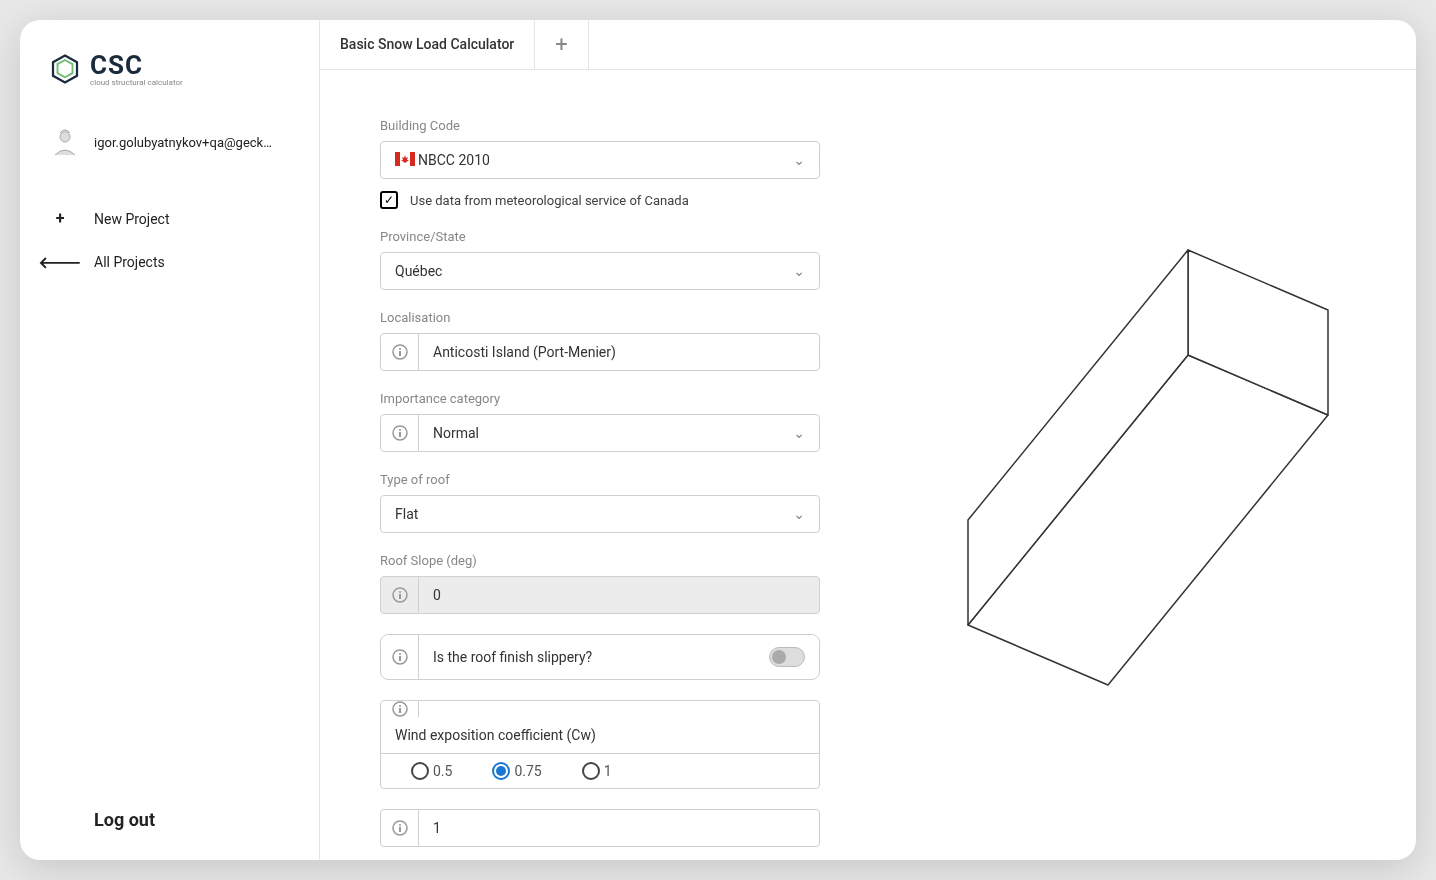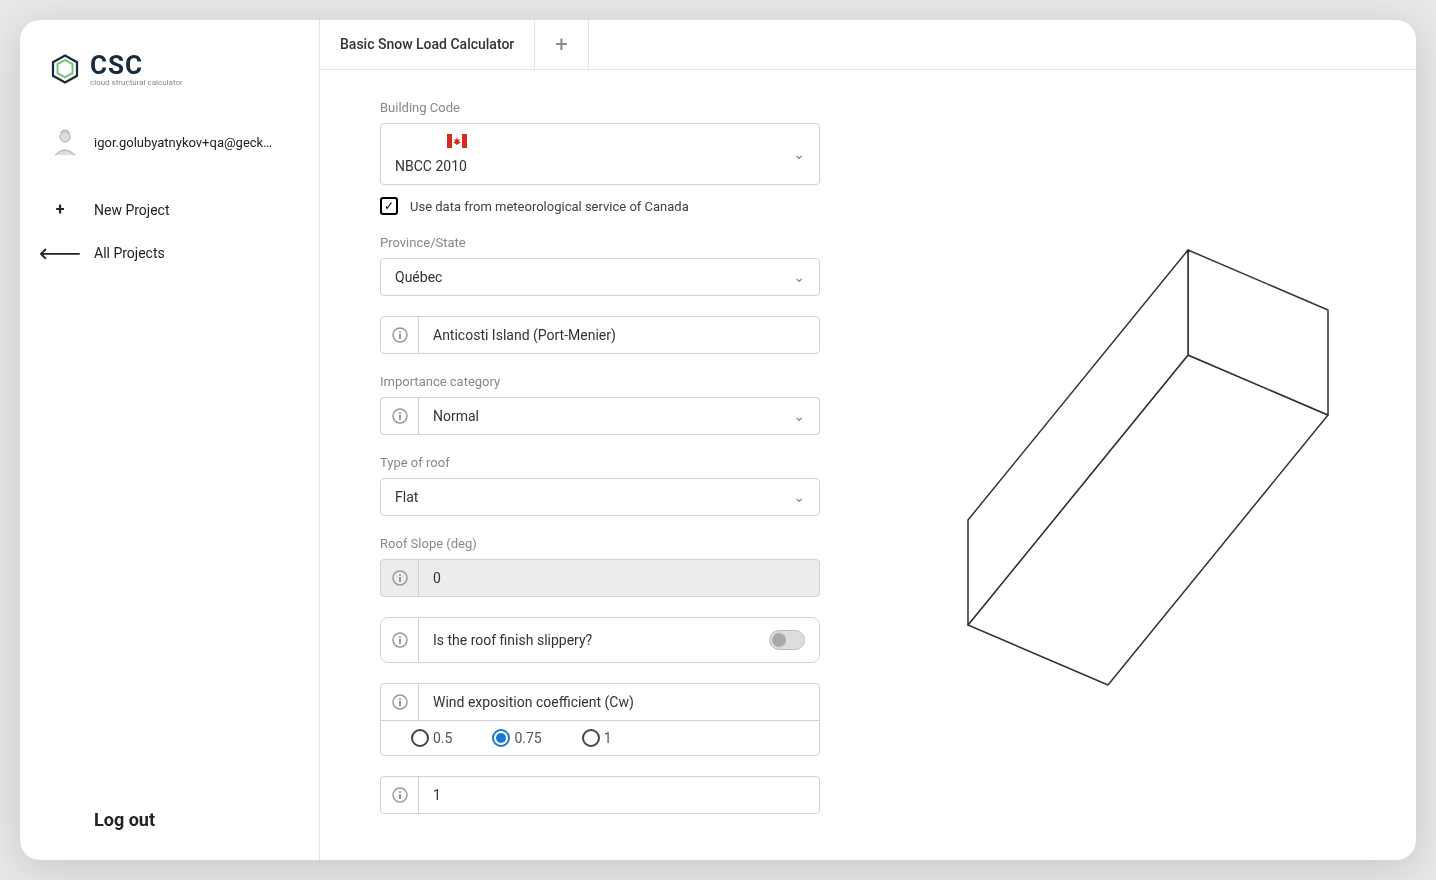--- a/index.html
+++ b/index.html
@@ -46,21 +46,21 @@
     .logo-sub {
       font-size: 8px;
       color: #888;
       display: block;
       margin-top: -2px;
     }
     .user-row {
       display: flex;
       align-items: center;
       gap: 14px;
-      margin-bottom: 31px;
+      margin-bottom: 40px;
     }
     .avatar {
       width: 30px;
       height: 30px;
       display: flex;
       align-items: center;
       justify-content: center;
     }
     .user-email {
       font-size: 13px;
@@ -141,20 +141,21 @@
       justify-content: center;
       padding: 40px;
     }
     .preview-panel svg {
       width: 100%;
       max-width: 440px;
     }
 
     .form-group {
       margin-bottom: 20px;
+      margin-top: 18px;
     }
     .form-label {
       font-size: 13px;
       color: #888;
       margin-bottom: 8px;
       display: block;
     }
     .select-box, .input-box, .input-group {
       border: 1px solid #d0d0d0;
       border-radius: 4px;
@@ -163,23 +164,22 @@
     }
     .select-box {
       display: flex;
       align-items: center;
       padding: 10px 14px;
       cursor: pointer;
       justify-content: space-between;
     }
     .select-content {
       display: flex;
-      align-items: flex-end;
-      gap: 10px;
-      flex-direction: column;
+      align-items: flex-start;
+      gap: 3px;
     }
     .flag {
       width: 20px;
       height: 14px;
       display: inline-block;
     }
     .chevron {
       color: #888;
     }
     .checkbox-row {
@@ -268,20 +268,21 @@
     }
 
     .radio-group {
       border: 1px solid #d0d0d0;
       border-radius: 4px;
     }
     .radio-header {
       display: flex;
       align-items: stretch;
       border-bottom: 1px solid #d0d0d0;
+      flex-direction: column;
     }
     .radio-header .info-prefix {
       border-right: 1px solid #d0d0d0;
     }
     .radio-title {
       flex: 1;
       padding: 10px 14px;
       color: #333;
     }
     .radio-options {
@@ -391,20 +392,21 @@
 
         <div class="form-group">
           <label class="form-label">Province/State</label>
           <div class="select-box">
             <span>Québec</span>
             <span class="chevron">⌄</span>
           </div>
         </div>
 
         <div class="form-group">
+          <label class="form-label">Localisation</label>
           <div class="input-group">
             <div class="info-prefix">
               <svg width="16" height="16" viewBox="0 0 16 16">
                   <circle cx="8" cy="8" r="7" fill="none" stroke="#999" stroke-width="1.5"></circle>
                   <circle cx="8" cy="5" r="1" fill="#999"></circle>
                   <rect x="7" y="7" width="2" height="5" fill="#999"></rect>
                 </svg>
             </div>
             <div class="input-group-content">Anticosti Island (Port-Menier)</div>
           </div>

